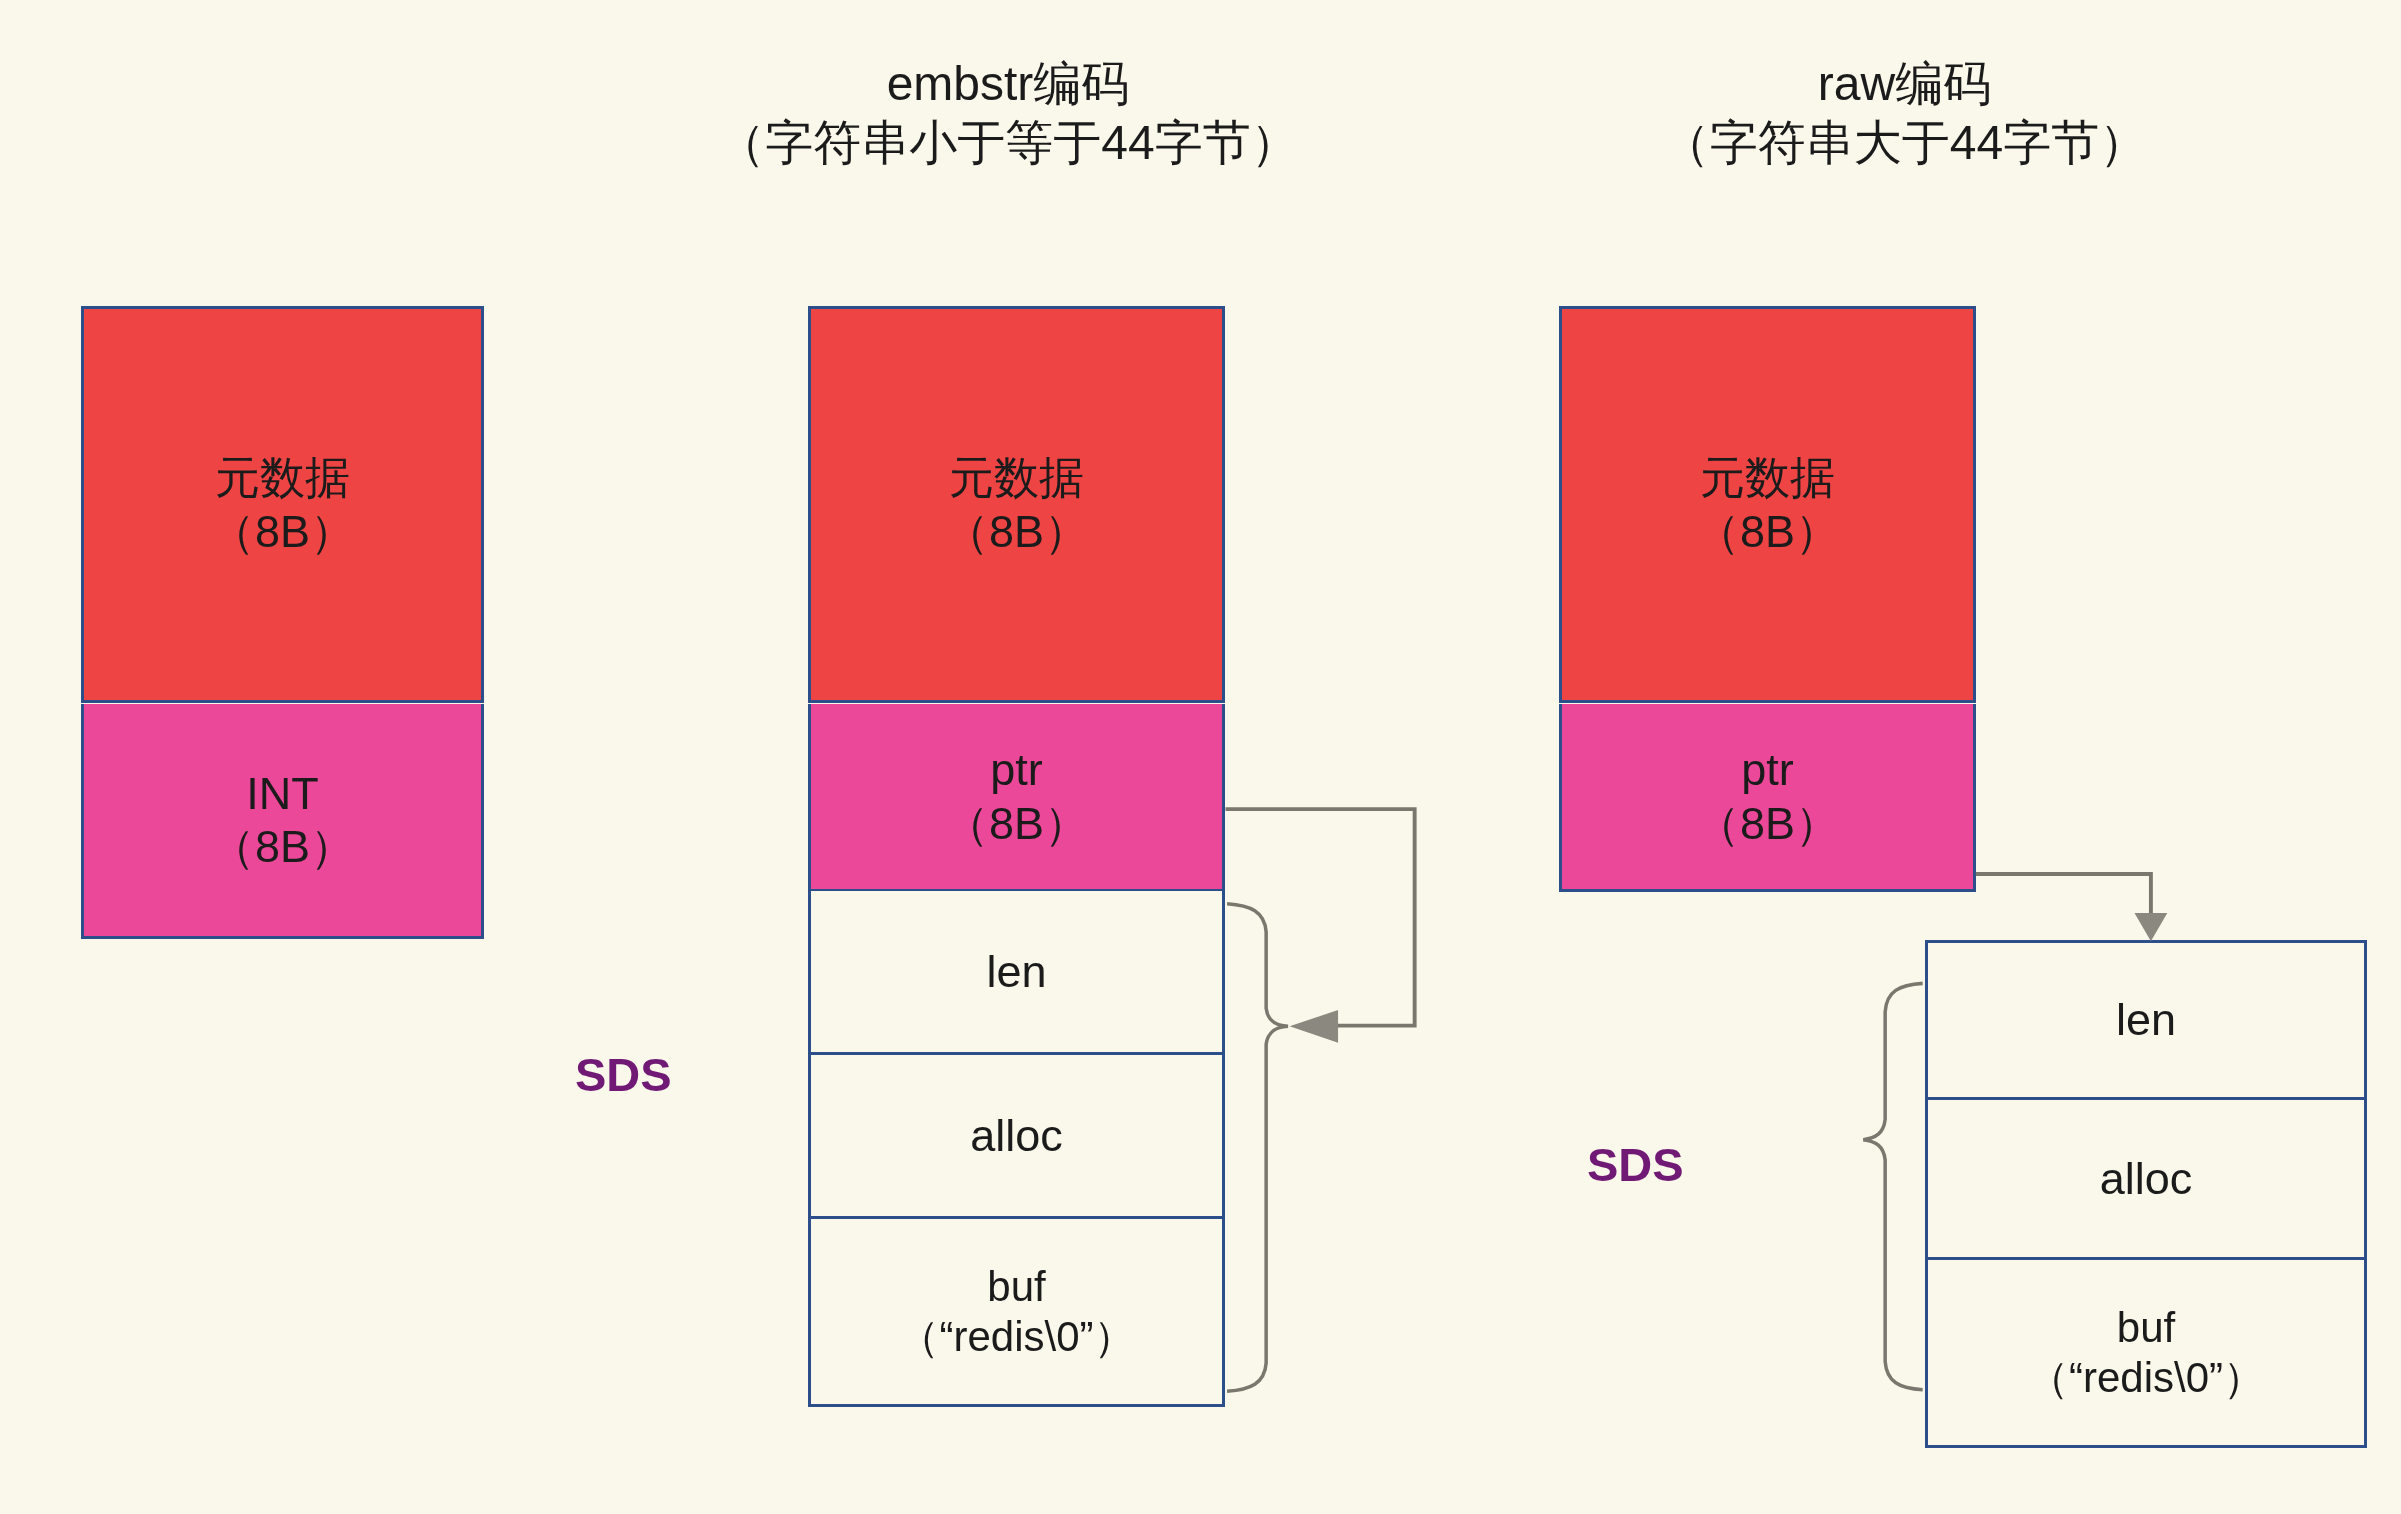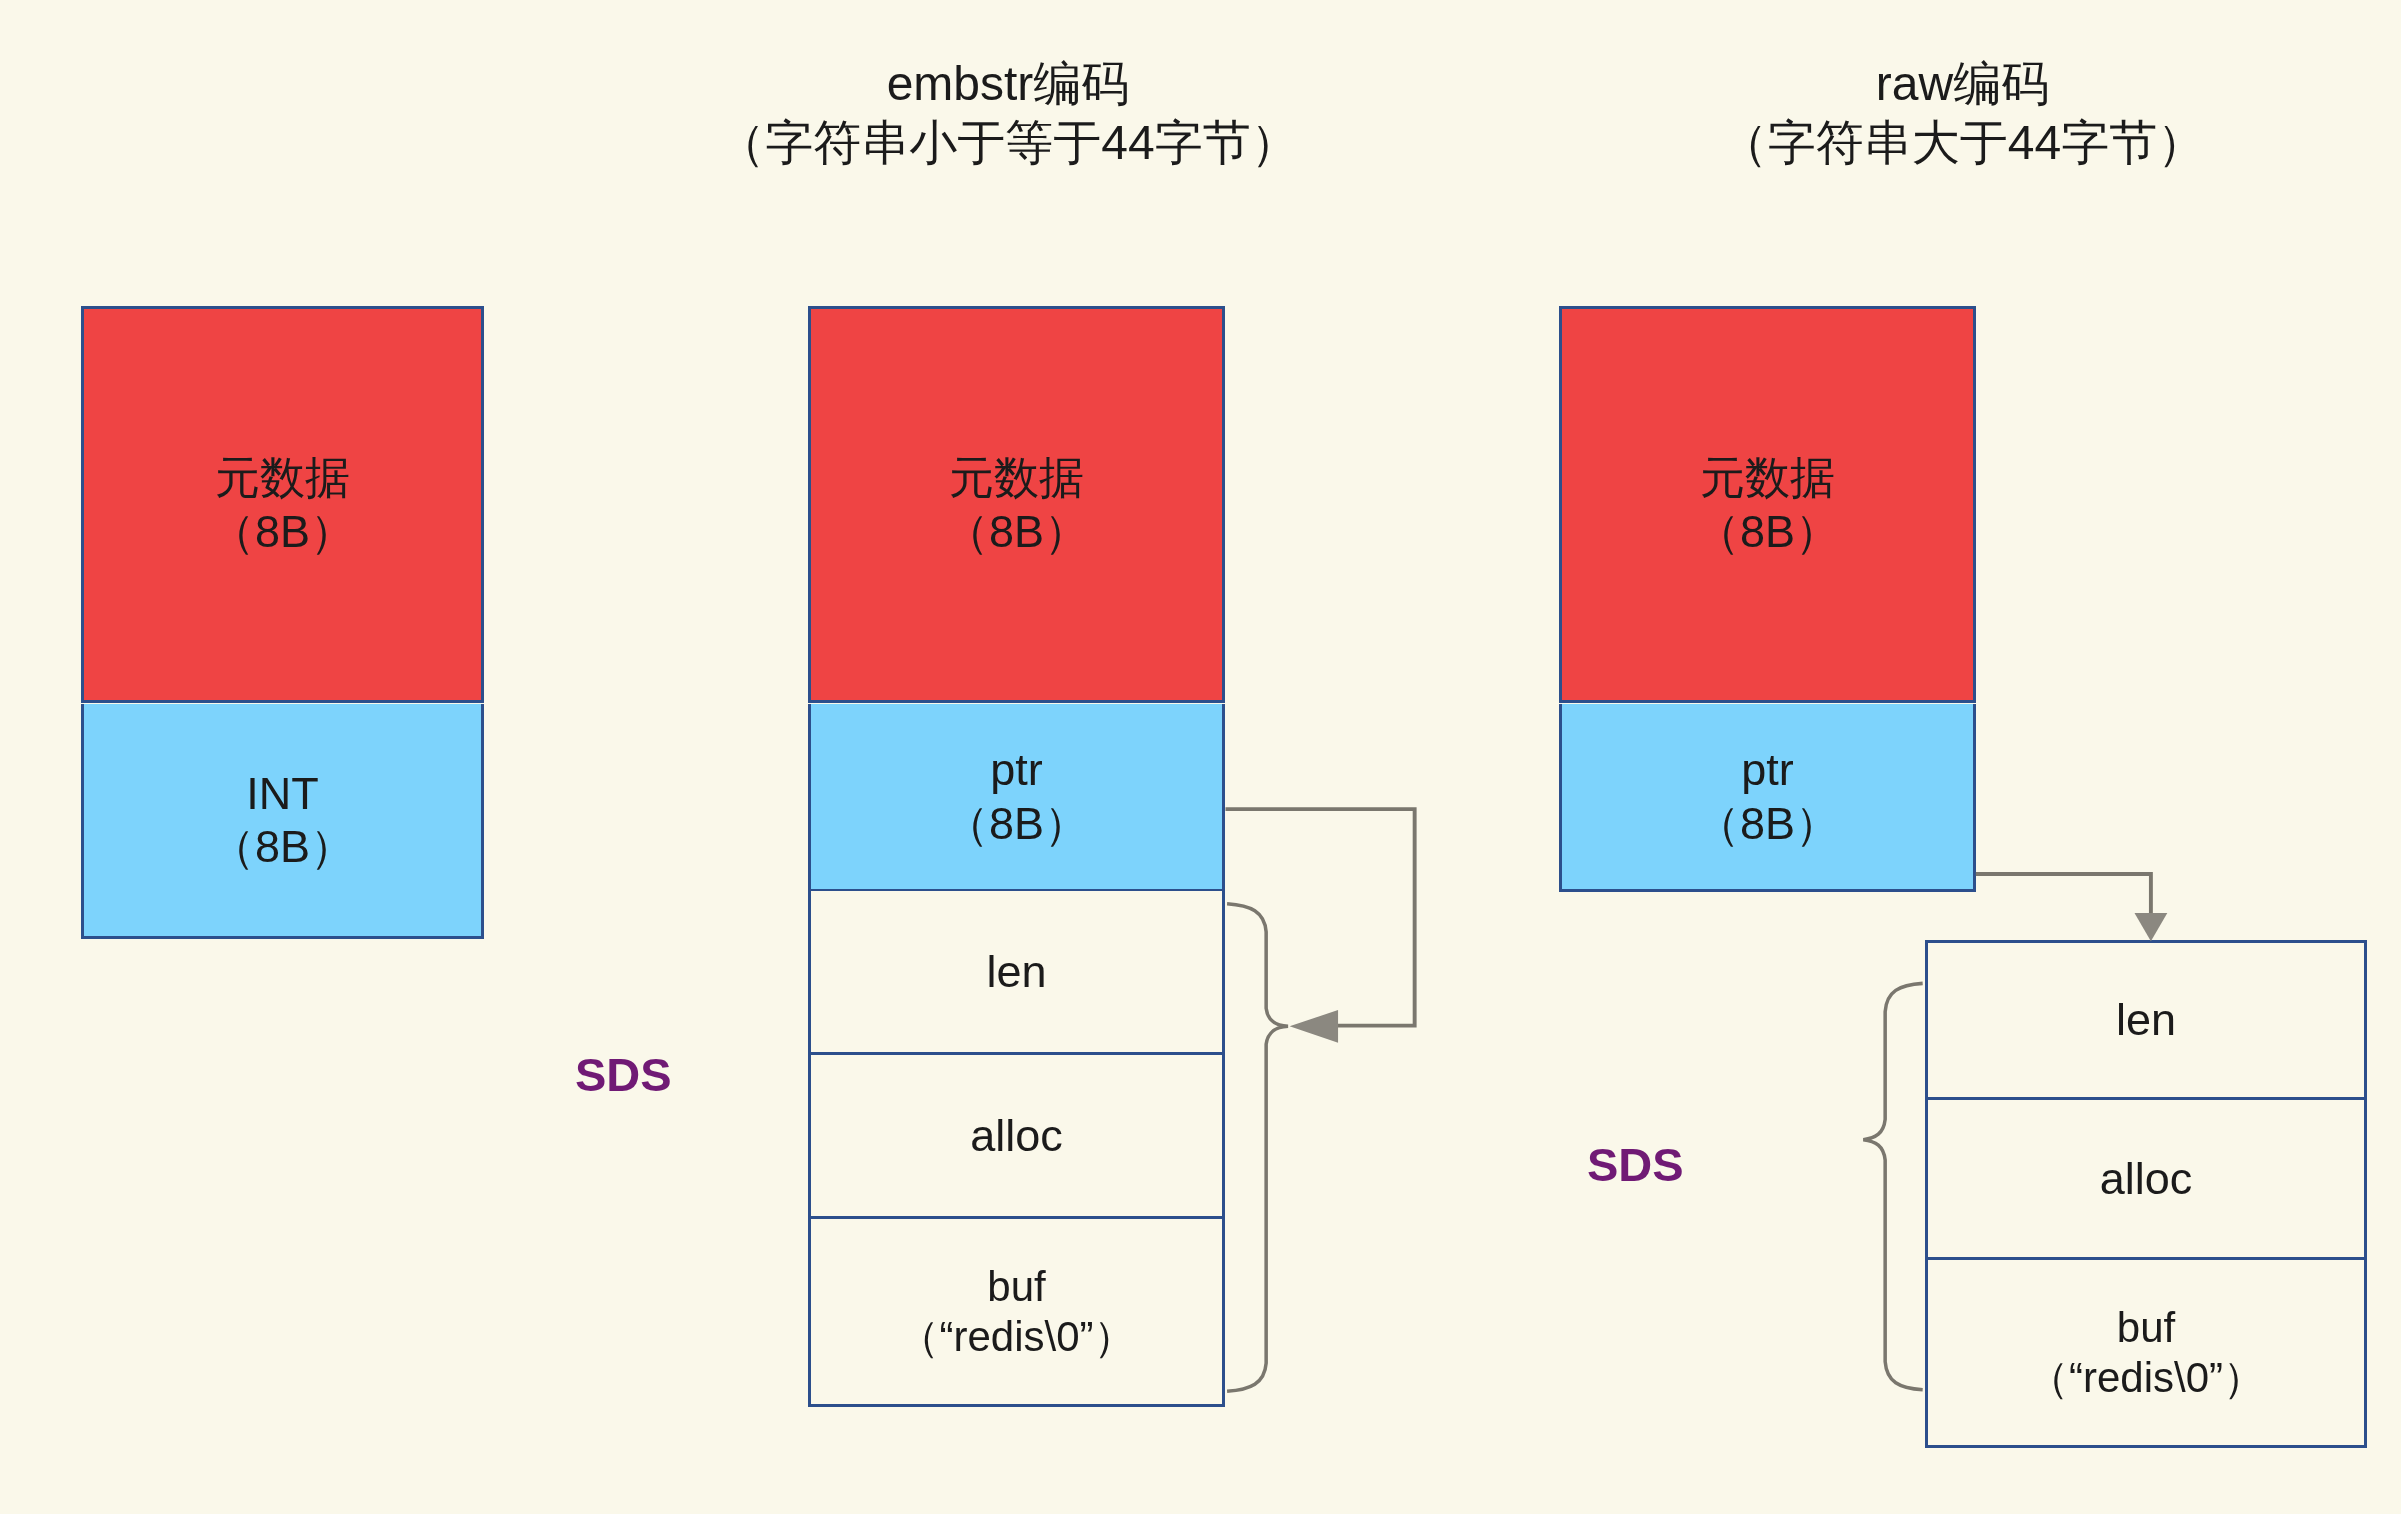--- a/index.html
+++ b/index.html
@@ -27,39 +27,39 @@
     position: absolute;
     text-align: center;
     font-size: 48px;
     line-height: 1.22;
     color: #1b1b1b;
     white-space: pre-line;
     letter-spacing: 0px;
   }
   #title-int   { left: 47px;   top: 109px;  width: 485px; }
   #title-embstr{ left: 547px;  top: 55px;   width: 922px; }
-  #title-raw   { left: 1564px; top: 55px;   width: 797px; }
+  #title-raw   { left: 1506px; top: 55px;   width: 797px; }
 
   
   .box {
     position: absolute;
     box-sizing: border-box;
     border: 3.9px solid #2c4f8c;
     display: flex;
     flex-direction: column;
     align-items: center;
     justify-content: center;
     text-align: center;
     font-size: 45px;
     line-height: 1.18;
     white-space: pre-line;
     color: #1b1b1b;
   }
   .box.meta  { background: #ef4444; }
-  .box.ptr   { background: #7dd3fc; }
+  .box.ptr   { background: #ec4899; }
   .box.plain { background: #faf8ea; }
   .box.joined-top    { border-top-width: 0; }
 
   
   #int-meta { left: 81px;  top: 306px;  width: 403px; height: 397px; }
   #int-int  { left: 81px;  top: 704px;  width: 403px; height: 235px; }
 
   
   #emb-meta  { left: 808px; top: 306px;  width: 417px; height: 397px; }
   #emb-ptr   { left: 808px; top: 704px;  width: 417px; height: 188px; }

